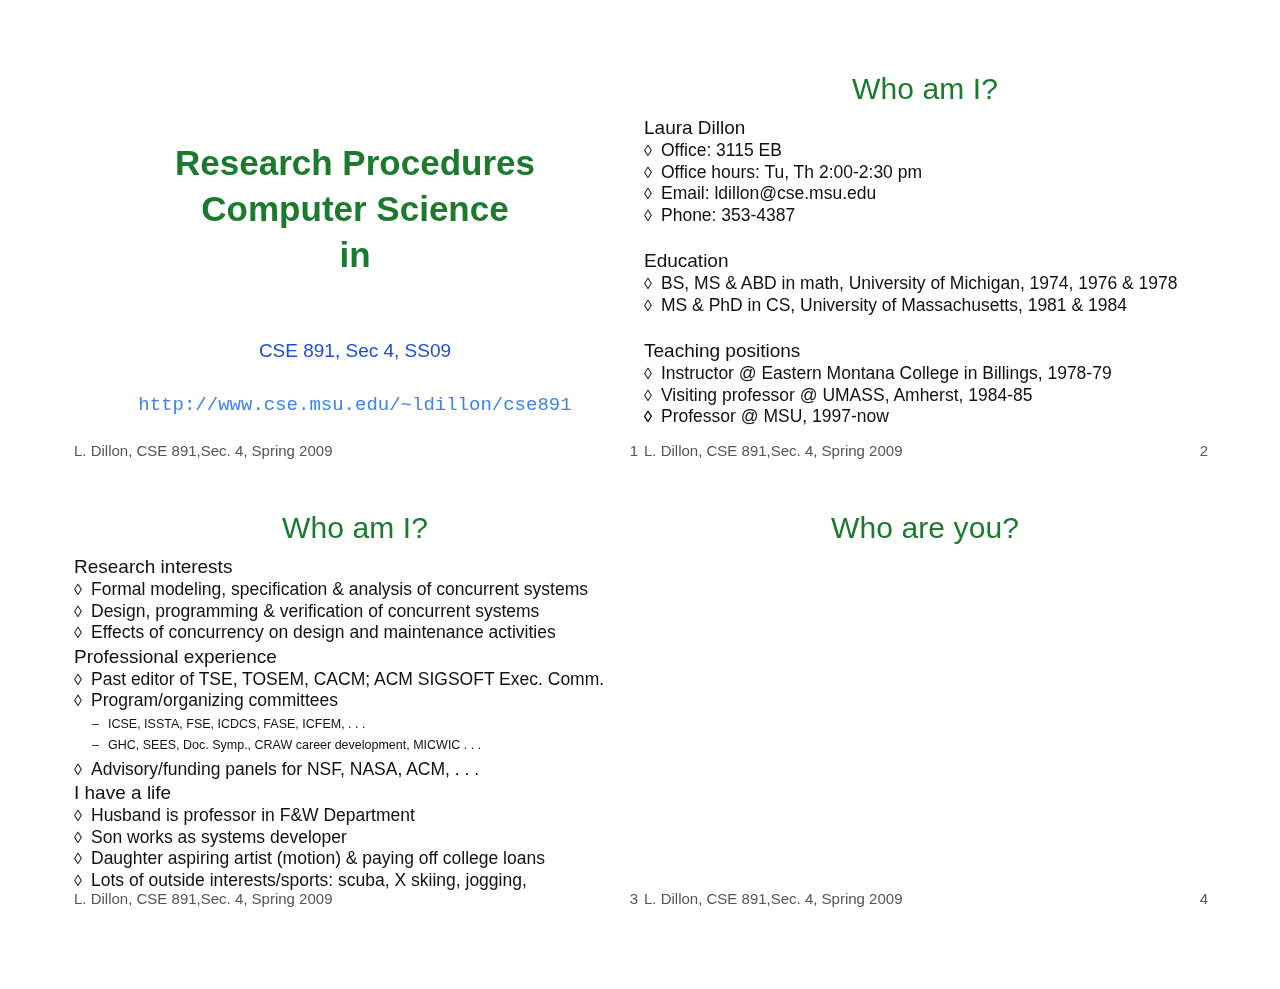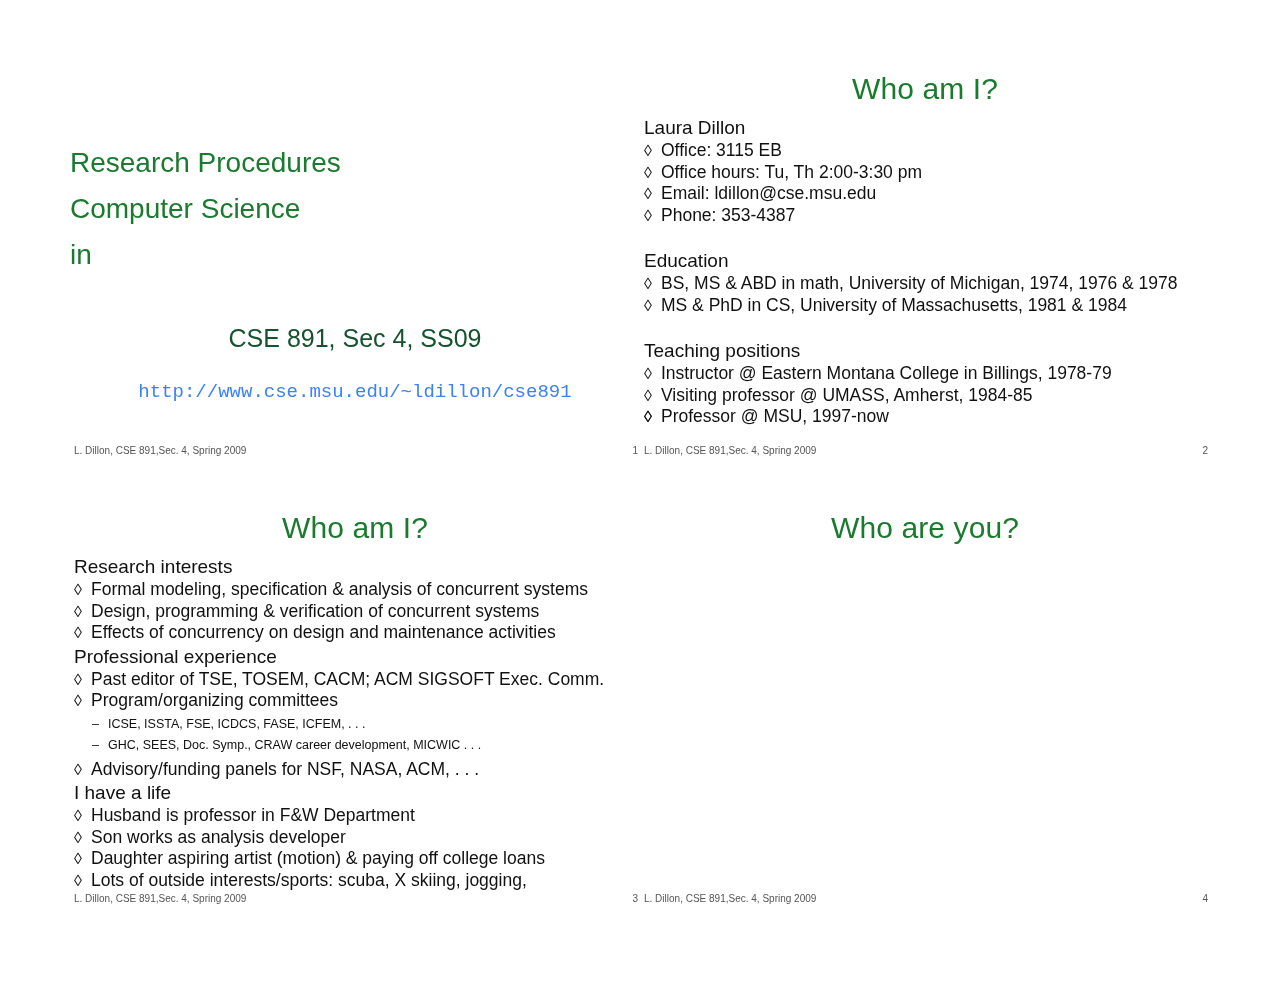--- a/index.html
+++ b/index.html
@@ -48,33 +48,33 @@
     margin: 0;
     letter-spacing: 0.1px;
   }
   #slide-2 .slide-title { padding-top: 20px; }
   #slide-3 .slide-title,
   #slide-4 .slide-title { padding-top: 11px; }
 
   
   .cover-title {
     color: #1a7a2e;
-    font-size: 28px;
+    font-size: 35px;
     line-height: 46px;
-    text-align: left;
+    text-align: center;
     margin: 0;
     padding-top: 90px;
-    font-weight: normal;
+    font-weight: bold;
   }
   .cover-course {
-    color: #14532d;
-    font-size: 25px;
+    color: #1d4ed8;
+    font-size: 19px;
     line-height: 24px;
     text-align: center;
-    margin: 3px;
+    margin: 16px;
     padding-top: 45px;
   }
   .cover-url {
     color: #3b82f6;
     font-size: 19px;
     line-height: 24px;
     text-align: center;
     margin: 16px;
     padding-top: 14px;
     font-family: Liberation Mono, monospace;
@@ -134,21 +134,21 @@
     line-height: 21px;
   }
 
   
   .footer {
     position: absolute;
     left: 4px;
     right: 2px;
     bottom: 2px;
     height: 14px;
-    font-size: 10px;
+    font-size: 15px;
     line-height: 14px;
     color: #555555;
   }
   .footer .credit {
     position: absolute;
     left: 0;
     top: 0;
   }
   .footer .pageno {
     position: absolute;
@@ -178,21 +178,21 @@
   </div>
 
   <div class="slide" id="slide-2">
     <div class="slide-body">
       <div class="slide-title">Who am I?</div>
       <div class="content">
 
         <div class="section-head">Laura Dillon</div>
         <ul class="bullets">
           <li><span class="dia">◊</span><span>Office: 3115 EB</span></li>
-          <li><span class="dia">◊</span><span>Office hours: Tu, Th 2:00-3:30 pm</span></li>
+          <li><span class="dia">◊</span><span>Office hours: Tu, Th 2:00-2:30 pm</span></li>
           <li><span class="dia">◊</span><span>Email: ldillon@cse.msu.edu</span></li>
           <li><span class="dia">◊</span><span>Phone: 353-4387</span></li>
         </ul>
 
         <div class="gap-line"></div>
 
         <div class="section-head">Education</div>
         <ul class="bullets">
           <li><span class="dia">◊</span><span>BS, MS &amp; ABD in math, University of Michigan, 1974, 1976 &amp; 1978</span></li>
           <li><span class="dia">◊</span><span>MS &amp; PhD in CS, University of Massachusetts, 1981 &amp; 1984</span></li>
@@ -237,21 +237,21 @@
           <li><span class="dash">–</span><span>ICSE, ISSTA, FSE, ICDCS, FASE, ICFEM, . . .</span></li>
           <li><span class="dash">–</span><span>GHC, SEES, Doc. Symp., CRAW career development, MICWIC . . .</span></li>
         </ul>
         <ul class="bullets">
           <li><span class="dia">◊</span><span>Advisory/funding panels for NSF, NASA, ACM, . . .</span></li>
         </ul>
 
         <div class="section-head">I have a life</div>
         <ul class="bullets">
           <li><span class="dia">◊</span><span>Husband is professor in F&amp;W Department</span></li>
-          <li><span class="dia">◊</span><span>Son works as analysis developer</span></li>
+          <li><span class="dia">◊</span><span>Son works as systems developer</span></li>
           <li><span class="dia">◊</span><span>Daughter aspiring artist (motion) &amp; paying off college loans</span></li>
           <li><span class="dia">◊</span><span>Lots of outside interests/sports: scuba, X skiing, jogging,</span></li>
         </ul>
 
       </div>
     </div>
     <div class="footer">
       <span class="credit">L. Dillon, CSE 891,Sec. 4, Spring 2009</span>
       <span class="pageno">3</span>
     </div>

